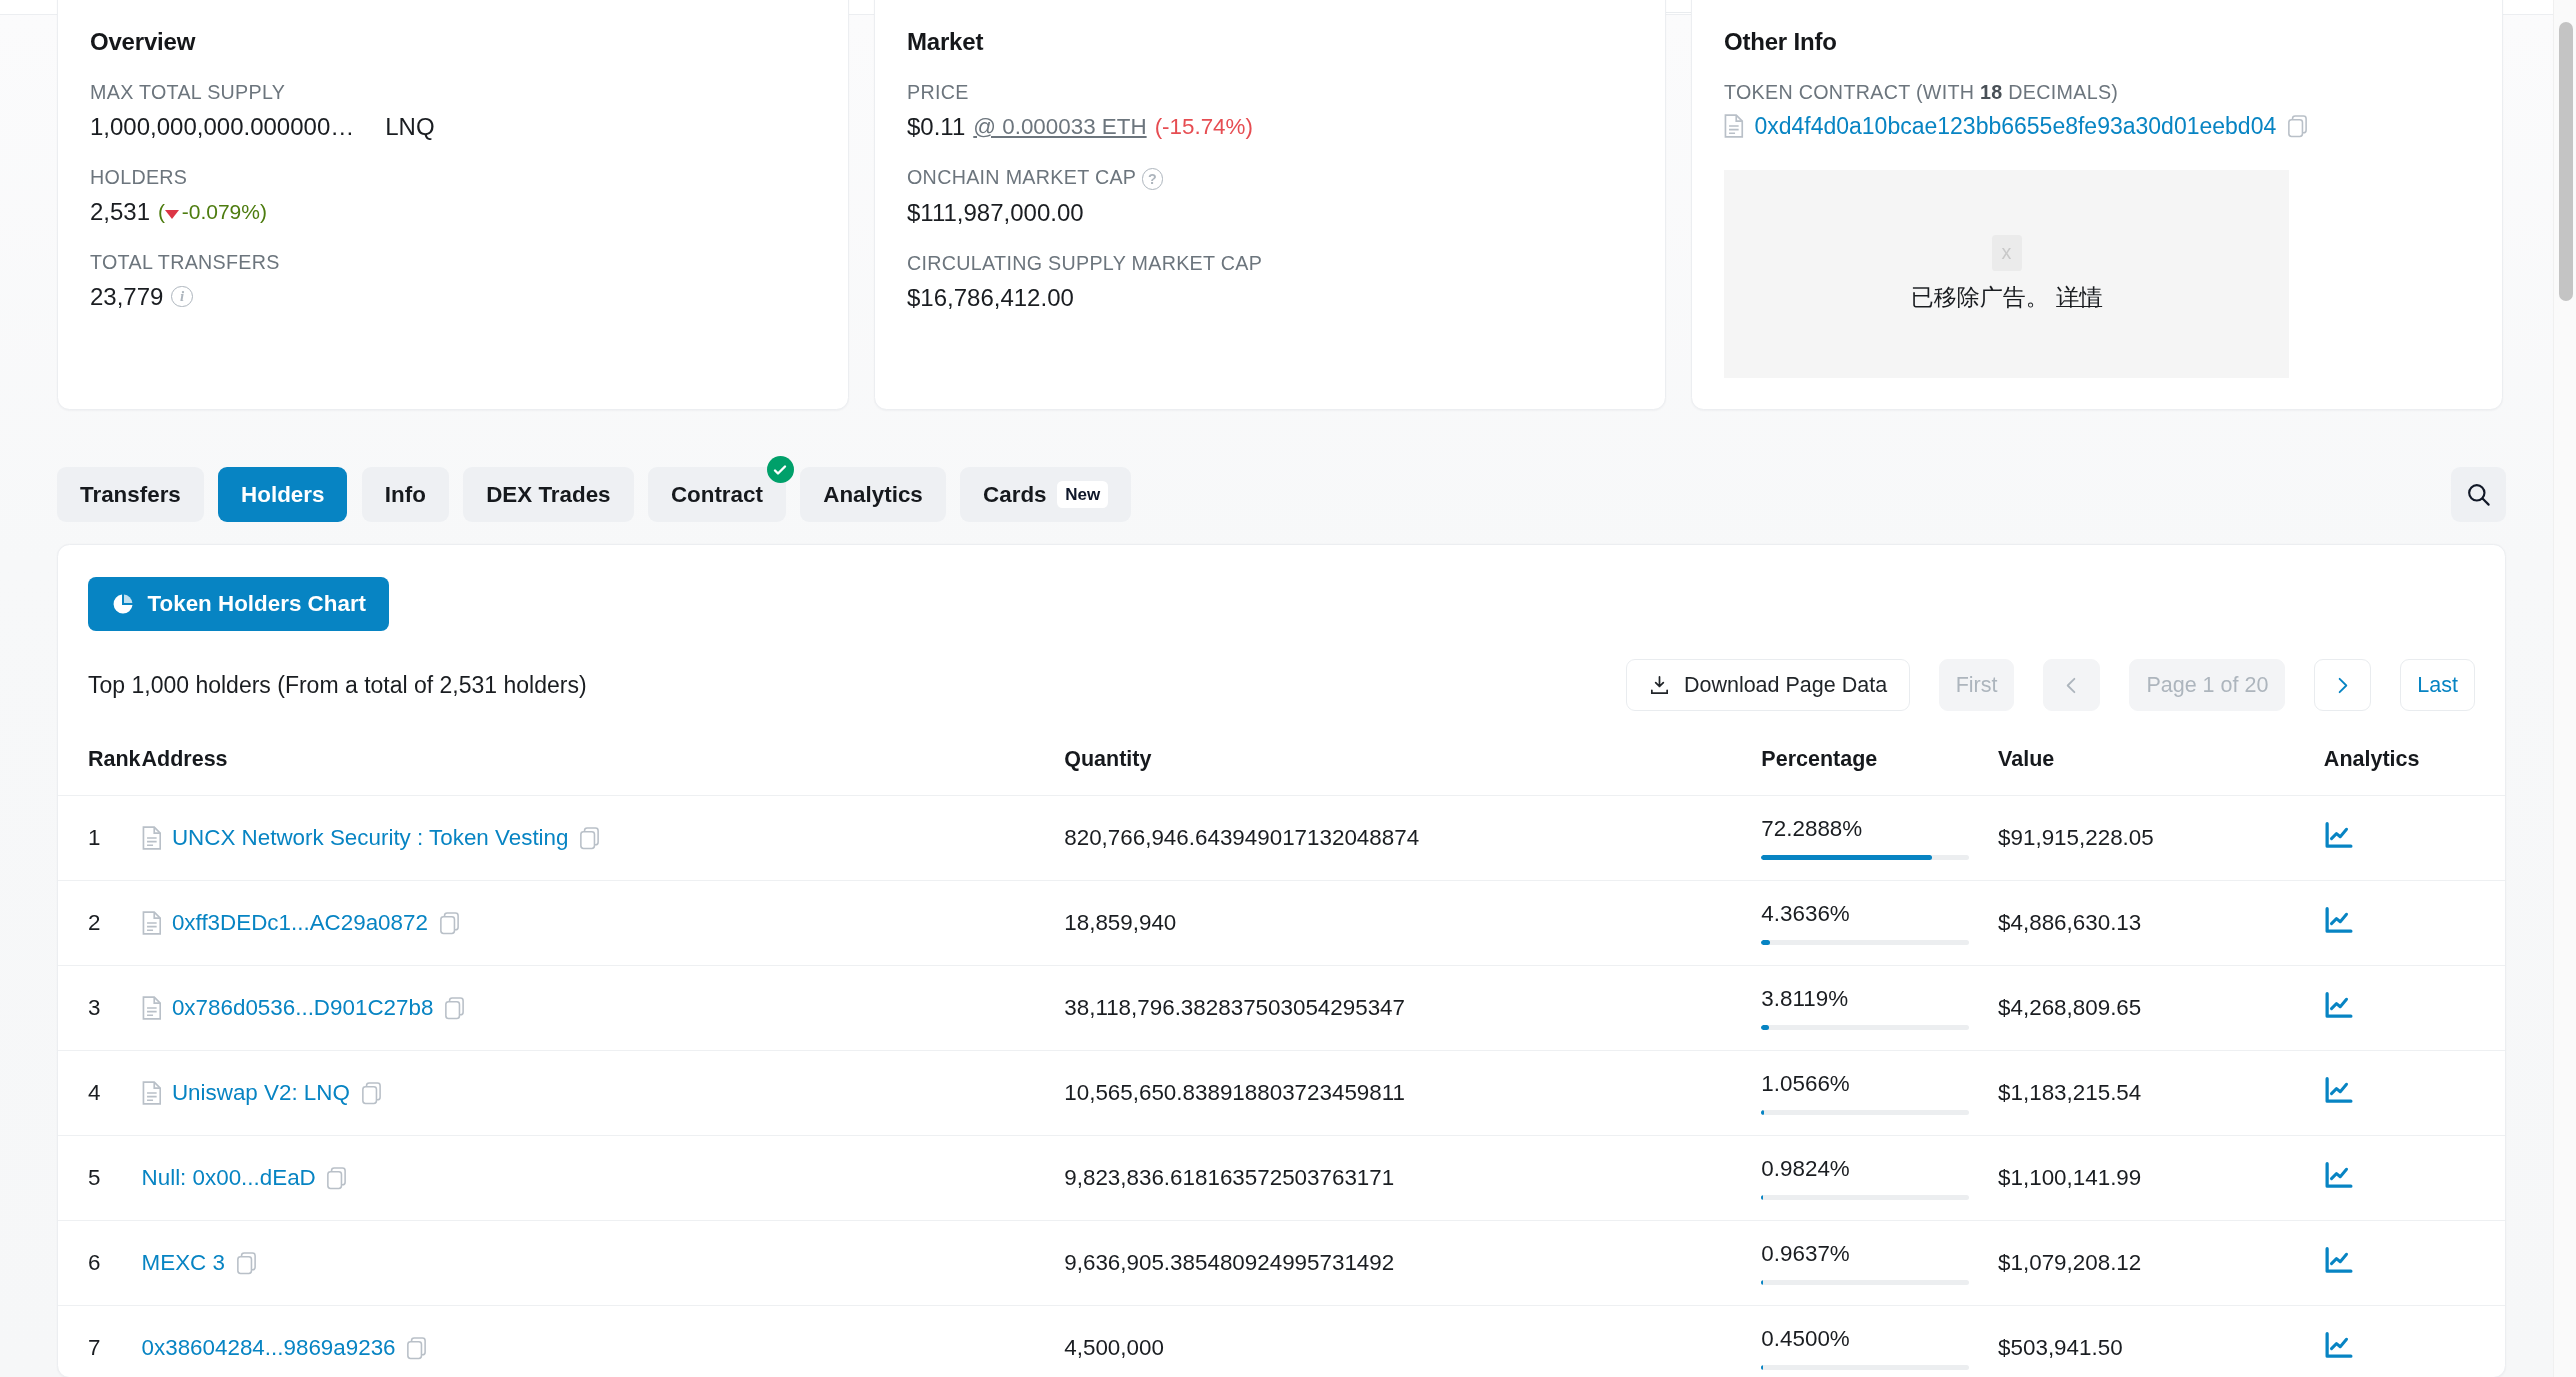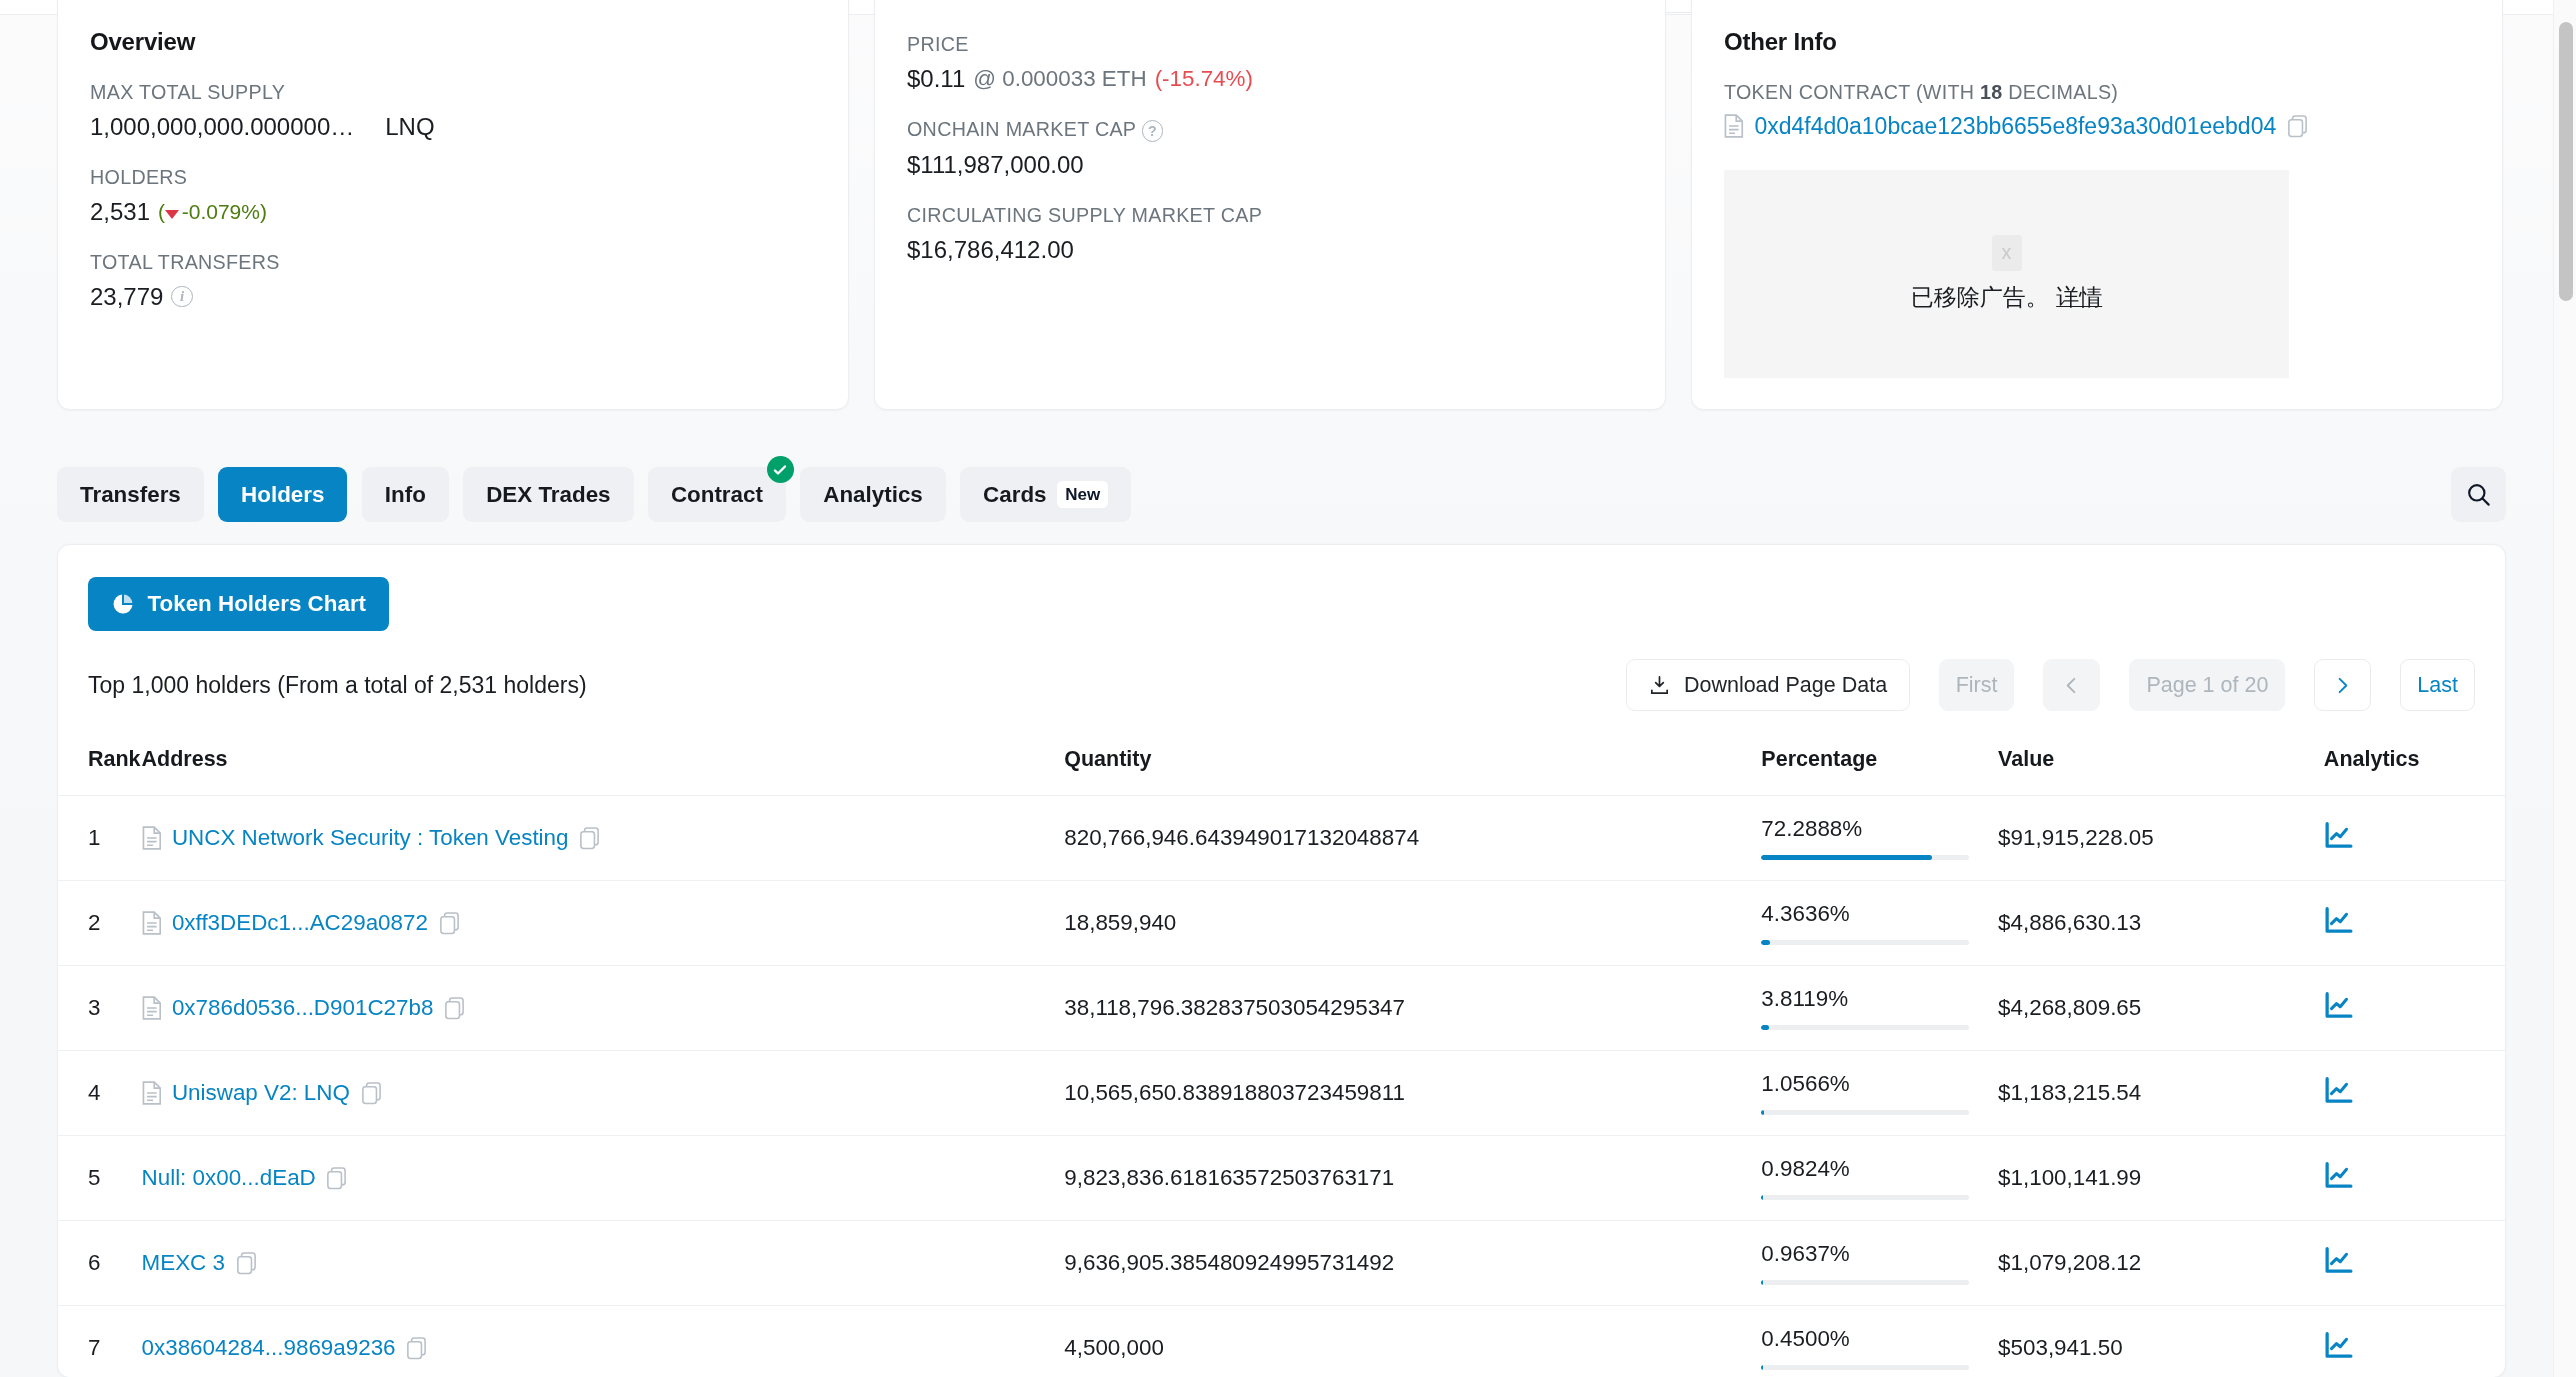--- a/index.html
+++ b/index.html
@@ -35,21 +35,21 @@
   .cards { position:absolute; top:-18px; left:57px; width:2449px; height:428px; display:flex; gap:25px; }
   .card { background:#fff; border:0.9px solid #eceef1; border-radius:12.5px;
           box-shadow:0 0.9px 1.8px rgba(16,24,40,.04); padding:25px 32px 27px 32px;
           position:relative; }
   .card.overview { width:792px; }
   .card.market   { width:792px; }
   .card.other    { width:812px; }
   .card h2 { font-size:24px; font-weight:700; color:#15171a; letter-spacing:-0.2px; margin-top:19.7px;}
   .lbl { font-size:19.7px; color:#6c757d; letter-spacing:0.3px; text-transform:uppercase; margin-top:25px; }
   .val { font-size:24px; color:#1a1d21; margin-top:9px; display:flex; align-items:center; gap:8px;}
-  .val .muted { color:#6c757d; font-size:22.4px; }
+  .val .muted { color:#6c757d; font-size:22.4px;text-decoration:underline; }
   .val .neg { color:#e64d52; font-size:22.4px; }
   .val .neg-b { color:#4d7c0f; font-size:21px; }
   .sym { margin-left:23px; }
 
   .qmark, .imark {
      display:inline-flex; align-items:center; justify-content:center;
      width:21.5px; height:21.5px; border:1.4px solid #adb5bd; border-radius:50%;
      color:#adb5bd; font-size:14.3px; font-weight:700; line-height:1; }
   .imark { font-family:"Liberation Serif", serif; font-style:italic; font-size:15px;}
 
@@ -158,20 +158,21 @@
     </div>
 
     <div class="lbl">TOTAL TRANSFERS</div>
     <div class="val">
       <span>23,779</span>
       <span class="imark">i</span>
     </div>
   </div>
 
   <div class="card market">
+    <h2>Market</h2>
     <div class="lbl">PRICE</div>
     <div class="val">
       <span>$0.11</span>
       <span class="muted">@ 0.000033 ETH</span>
       <span class="neg">(-15.74%)</span>
     </div>
 
     <div class="lbl">
       <span>ONCHAIN MARKET CAP</span>
       <span class="qmark">?</span>

